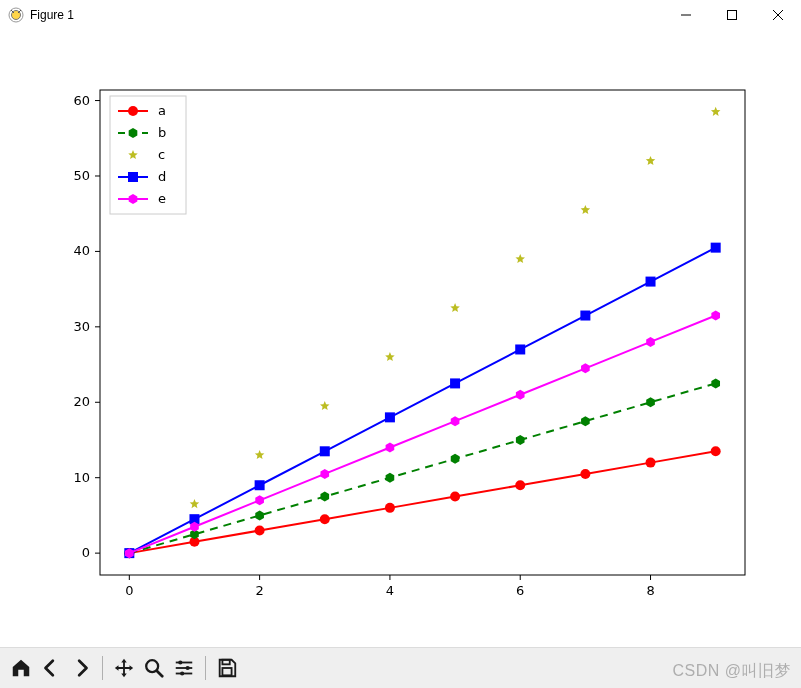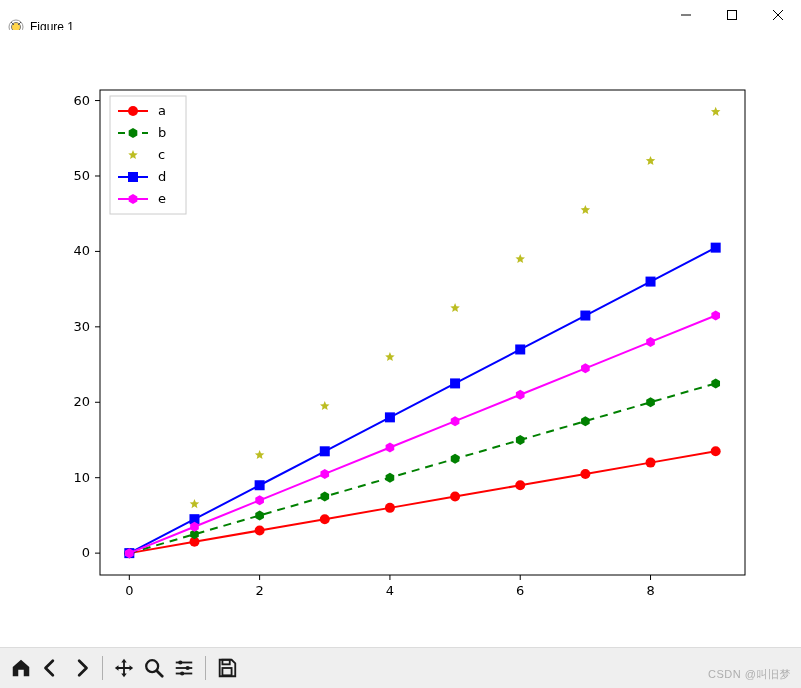--- a/index.html
+++ b/index.html
@@ -10,21 +10,21 @@
     font-family: "Segoe UI", Arial, sans-serif;
     background: #ffffff;
     overflow: hidden;
     position: relative;
   }
   
   .titlebar {
     height: 30px;
     display: flex;
     align-items: center;
-    padding: 12px 4px 0 8px;
+    padding: 0 4px 0 8px;
     background: #ffffff;
     position: relative;
   }
   .titlebar .app-icon {
     width: 16px; height: 16px;
     margin-right: 6px;
     display: inline-flex; align-items: center; justify-content: center;
   }
   .titlebar .title {
     font-size: 12px;
@@ -76,21 +76,21 @@
     color: #1a1a1a;
   }
   .tool-sep {
     width: 1px; height: 24px;
     background: #b0b0b0;
     margin: 0 6px;
   }
   .watermark {
     position: absolute;
     right: 10px; bottom: 6px;
-    font-size: 11px; color: rgba(120,120,120,0.55);
+    font-size: 16px; color: rgba(120,120,120,0.55);
     letter-spacing: 0.5px;
     pointer-events: none;
     margin-top: 9px;
   }
 </style>
 </head>
 <body>
 
 <div class="titlebar">
   <span class="app-icon">

